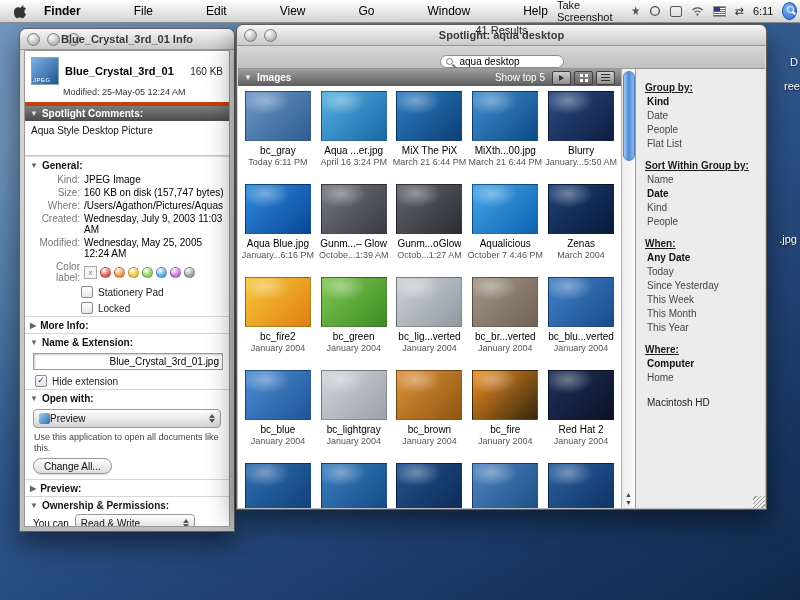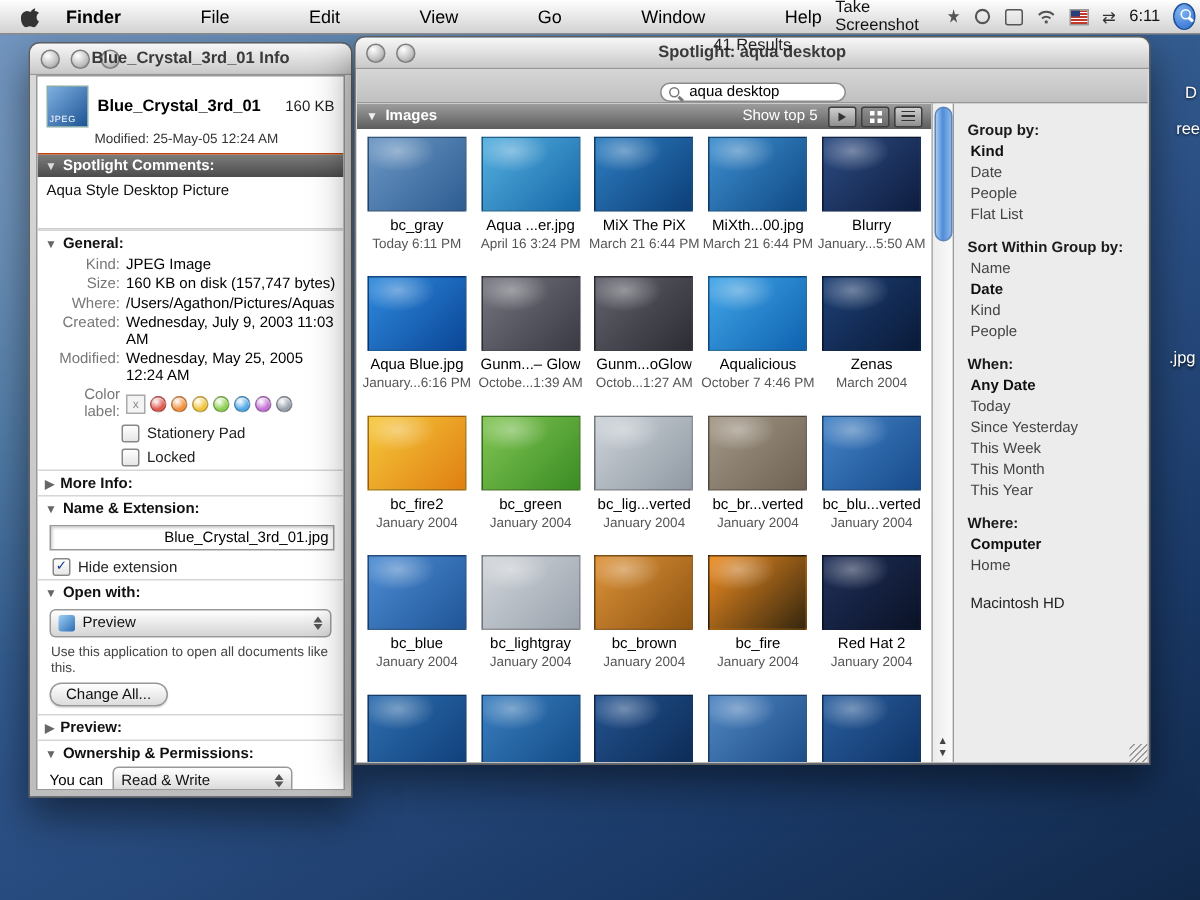--- a/index.html
+++ b/index.html
@@ -33,21 +33,21 @@
        border-radius:7px 7px 0 0;box-shadow:0 12px 28px rgba(0,0,0,.5);}
   .titlebar{height:20px;position:relative;display:flex;align-items:center;
             background:linear-gradient(#f7f7f7,#c9c9c9);border-bottom:1px solid #979797;border-radius:7px 7px 0 0;}
   .tl{width:11px;height:11px;border-radius:50%;margin-left:7px;border:1px solid #7e7e7e;
       background:radial-gradient(circle at 35% 28%,#ffffff,#c2c2c2 60%,#8f8f8f);}
   .wtitle{position:absolute;left:0;right:0;text-align:center;font-size:11px;font-weight:bold;color:#3a3a3a;}
   
   .info-win{left:19px;top:28px;width:214px;height:502px;}
   .info-body{position:absolute;top:21px;left:4px;right:4px;bottom:4px;background:#fff;border:1px solid #9a9a9a;
              overflow:hidden;font-size:10px;color:#000;}
-  .fi-head{position:relative;padding:6px 6px 2px;border-bottom:1px solid #c2410c;}
+  .fi-head{position:relative;padding:6px 6px 2px;border-bottom:4px solid #c2410c;}
   .fi-row1{display:flex;align-items:center;gap:6px;}
   .jpeg-ico{width:26px;height:26px;border:1px solid #8aa;flex:none;
             background:linear-gradient(135deg,#7fb0e0,#1d5495);position:relative;}
   .jpeg-ico::after{content:"JPEG";position:absolute;bottom:1px;left:1px;font-size:6px;color:#fff;letter-spacing:.5px;}
   .fi-name{font-weight:bold;font-size:11px;flex:1;}
   .fi-size{font-size:10px;color:#222;}
   .fi-mod{margin:2px 0 3px 32px;color:#333;font-size:9px;}
   .sec-dark{background:linear-gradient(#7d7d7d,#4b4b4b);color:#fff;font-weight:bold;
             padding:2px 5px;font-size:10px;display:flex;gap:4px;align-items:center;}
   .comment-area{padding:4px 6px;height:26px;border-bottom:1px solid #ccc;color:#111;}
@@ -63,21 +63,21 @@
        box-shadow:inset 0 1px 1px rgba(255,255,255,.6);}
   .chk-row{display:flex;align-items:center;gap:5px;padding:2px 5px 2px 56px;color:#222;}
   .chk{width:10px;height:10px;border:1px solid #888;background:linear-gradient(#fff,#e6e6e6);flex:none;
        display:flex;align-items:center;justify-content:center;font-size:9px;color:#123a8c;border-radius:2px;}
   .chk.checked::after{content:"✓";margin-top:-2px;}
   .name-input{display:block;margin:3px 8px;width:calc(100% - 22px);height:15px;border:1px solid #9a9a9a;
               box-shadow:inset 1px 1px 2px rgba(0,0,0,.2);font-size:10px;padding:0 3px;
               font-family:"Liberation Sans",sans-serif;text-align:right;}
   .popup{margin:3px 8px;height:17px;border:1px solid #999;border-radius:4px;
          background:linear-gradient(#ffffff,#d4d4d4);display:flex;align-items:center;
-         font-size:10px;padding:0 5px;gap:5px;color:#111;}
+         font-size:10px;padding:0 5px;color:#111;}
   .popup .app-mini{width:11px;height:11px;border-radius:2px;flex:none;
          background:linear-gradient(135deg,#9fd0f5,#2b6cb5);}
   .pop-arrows{margin-left:auto;display:flex;flex-direction:column;gap:1px;align-items:center;}
   .tri-up{width:0;height:0;border-left:3px solid transparent;border-right:3px solid transparent;border-bottom:4px solid #555;}
   .tri-dn{width:0;height:0;border-left:3px solid transparent;border-right:3px solid transparent;border-top:4px solid #555;}
   .caption{padding:1px 9px 2px;color:#444;font-size:9px;line-height:11px;}
   .aq-btn{margin:2px 8px 5px;height:16px;border-radius:9px;border:1px solid #979797;
           background:linear-gradient(#ffffff,#dcdcdc);font-size:10px;padding:0 10px;
           display:inline-flex;align-items:center;color:#111;box-shadow:0 1px 1px rgba(0,0,0,.15);}
   .own-row{display:flex;align-items:center;gap:6px;padding:1px 8px 4px;}
@@ -115,21 +115,21 @@
   .thumb::after{content:"";position:absolute;inset:0;
         background:radial-gradient(ellipse 60% 45% at 30% 18%,rgba(255,255,255,.38),transparent 65%);}
   .cname{font-size:10px;color:#000;margin-top:4px;max-width:76px;white-space:nowrap;overflow:hidden;}
   .cdate{font-size:9px;color:#555;margin-top:1px;white-space:nowrap;}
   .vscroll{width:13px;flex:none;background:linear-gradient(90deg,#ececec,#fafafa);border-left:1px solid #b0b0b0;position:relative;}
   .sthumb{position:absolute;top:2px;left:1px;width:10px;height:88px;border-radius:6px;border:1px solid #5d83b8;
           background:linear-gradient(90deg,#a6c9f0,#4e8dd8 45%,#8ab6ea);}
   .sarrows{position:absolute;bottom:1px;left:0;right:0;text-align:center;font-size:7px;color:#444;line-height:8px;}
   .sidebar{width:130px;flex:none;background:#ececec;border-left:1px solid #999;padding:4px 9px;
            font-size:10px;color:#333;overflow:hidden;box-sizing:border-box;}
-  .group-title{font-weight:bold;color:#1a1a1a;margin-top:9px;margin-bottom:2px;}
+  .group-title{font-weight:bold;color:#1a1a1a;margin-top:9px;margin-bottom:2px;text-decoration:underline;}
   .side-item{padding:1px 0 1px 2px;color:#444;line-height:12px;}
   .side-item.selected{font-weight:bold;color:#111;}
   .volume{margin-top:12px;padding-left:2px;color:#222;}
   .grip{position:absolute;right:1px;bottom:1px;width:12px;height:12px;
         background:repeating-linear-gradient(135deg,transparent 0 2px,#9a9a9a 2px 3px);}
   
   .frag{position:absolute;color:#fff;font-size:11px;text-shadow:0 1px 2px rgba(0,0,0,.8);z-index:5;}
 </style>
 </head>
 <body>

